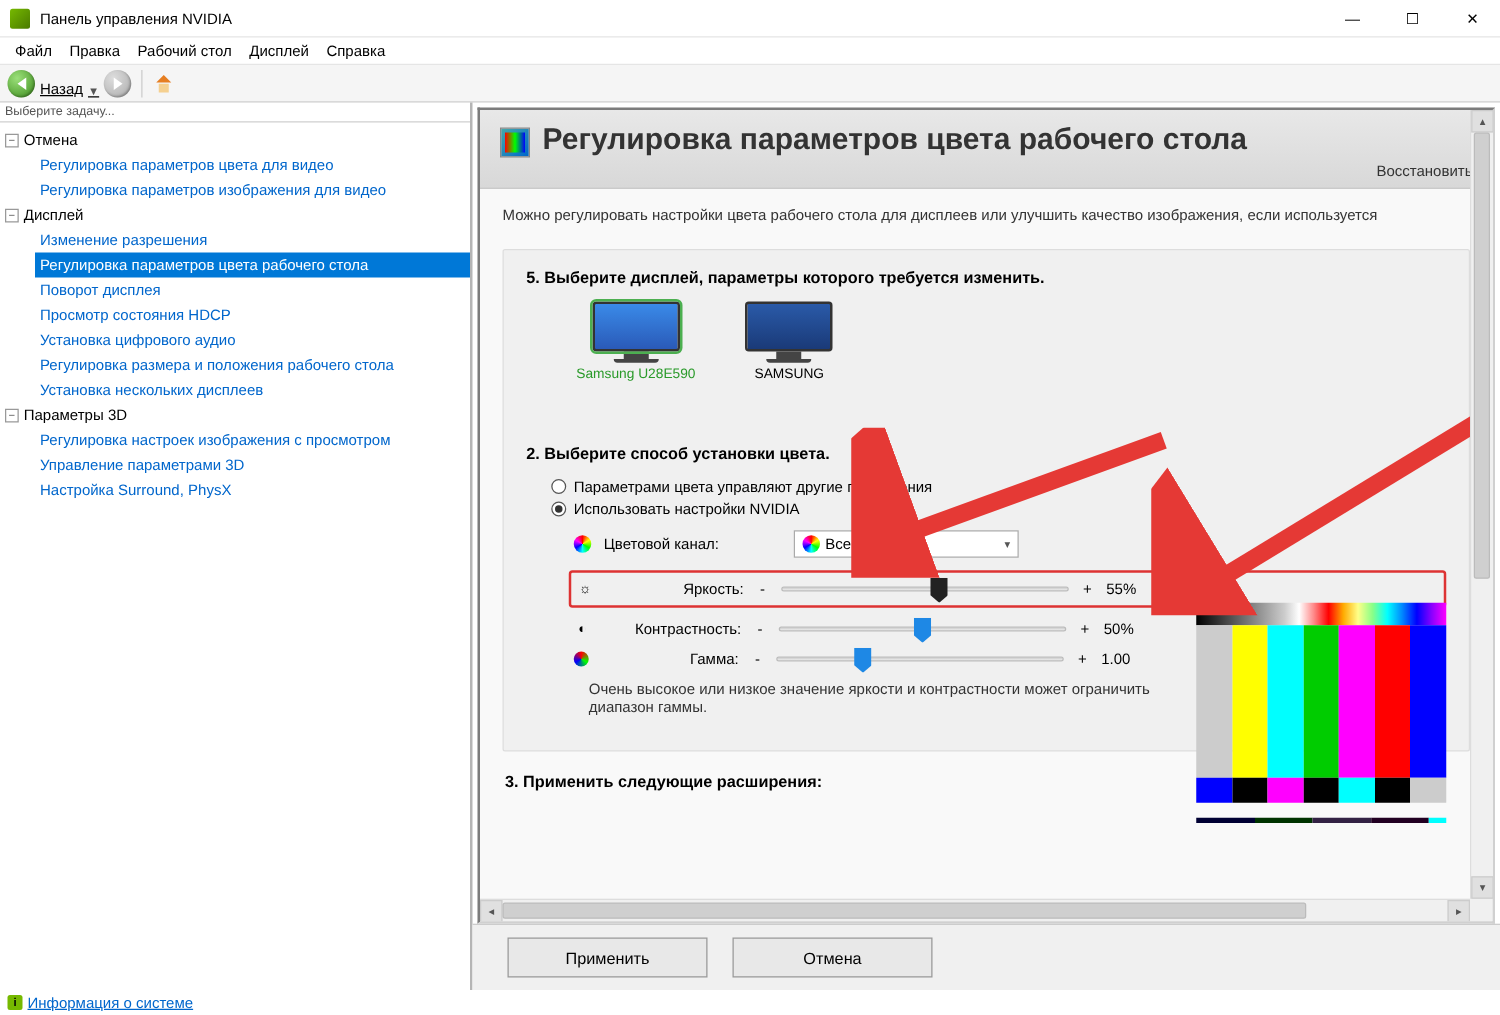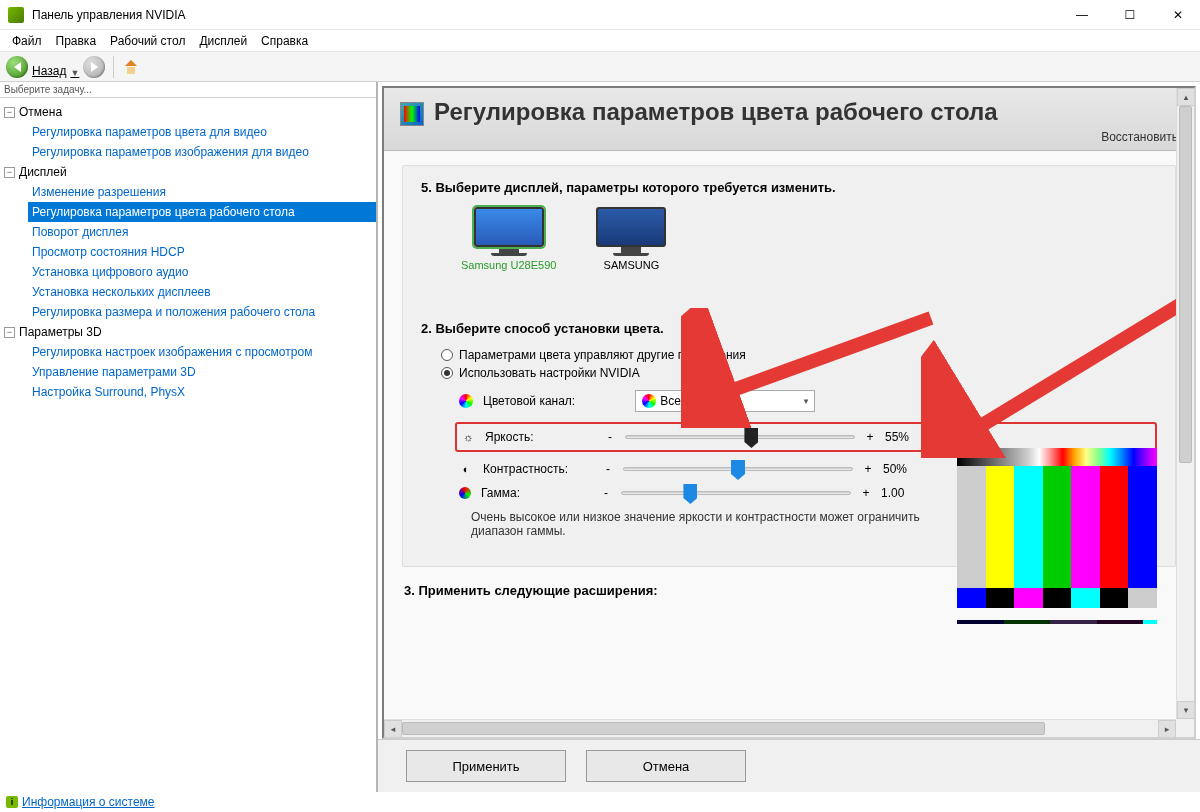--- a/index.html
+++ b/index.html
@@ -67,21 +67,21 @@
 .radio { width:12px; height:12px; border:1px solid #555; border-radius:50%; display:flex; align-items:center; justify-content:center; background:#fff; }
 .radio.checked::after { content:''; width:6px; height:6px; background:#333; border-radius:50%; }
 .channel-row { display:flex; align-items:center; gap:10px; margin:10px 0 10px 18px; }
 .channel-icon { width:14px; height:14px; background:conic-gradient(#f00,#ff0,#0f0,#0ff,#00f,#f0f,#f00); border-radius:50%; }
 .channel-select { width:180px; height:22px; border:1px solid #aaa; background:#fff; display:flex; align-items:center; padding:0 6px; gap:4px; cursor:pointer; justify-content:space-between; margin-left:50px; }
 .channel-select-inner { display:flex; align-items:center; gap:4px; }
 .select-arrow { font-size:9px; color:#555; }
 
 .slider-row { display:flex; align-items:center; margin:10px 0 10px 18px; gap:10px; }
 .slider-icon { width:14px; height:14px; display:flex; align-items:center; justify-content:center; font-size:11px; }
-.slider-label { width:110px; }
+.slider-label { width:110px;text-align:right; }
 .slider-minus { width:10px; text-align:center; }
 .slider-track { position:relative; width:230px; height:4px; background:linear-gradient(to bottom,#ccc,#eee); border:1px solid #bbb; border-radius:2px; }
 .slider-thumb { position:absolute; top:-8px; width:14px; height:20px; transform:translateX(-50%); }
 .slider-thumb.black { background:#222; clip-path: polygon(0 0,100% 0,100% 70%,50% 100%,0 70%); }
 .slider-thumb.blue { background:#1e88e5; clip-path: polygon(0 0,100% 0,100% 70%,50% 100%,0 70%); }
 .slider-plus { width:10px; text-align:center; }
 .slider-val { width:40px; text-align:left; }
 .highlight-box { border:2px solid #d33; border-radius:3px; padding:2px 4px; margin:4px 0 4px 14px; }
 .slider-hint { margin:8px 0 8px 30px; font-size:12px; color:#333; max-width:480px; }
 
@@ -169,22 +169,22 @@
         <div class="tree-group-label">
           <span class="tree-toggle">−</span>
           <span>Дисплей</span>
         </div>
         <div class="tree-children">
           <a class="tree-link">Изменение разрешения</a>
           <a class="tree-link selected">Регулировка параметров цвета рабочего стола</a>
           <a class="tree-link">Поворот дисплея</a>
           <a class="tree-link">Просмотр состояния HDCP</a>
           <a class="tree-link">Установка цифрового аудио</a>
+          <a class="tree-link">Регулировка размера и положения рабочего стола</a>
           <a class="tree-link">Установка нескольких дисплеев</a>
-          <a class="tree-link">Регулировка размера и положения рабочего стола</a>
         </div>
       </div>
 
       <div class="tree-group">
         <div class="tree-group-label">
           <span class="tree-toggle">−</span>
           <span>Параметры 3D</span>
         </div>
         <div class="tree-children">
           <a class="tree-link">Регулировка настроек изображения с просмотром</a>
@@ -200,20 +200,21 @@
       <div class="content-inner">
         <div class="page-header">
           <div class="page-header-row">
             <div class="page-header-icon"></div>
             <div class="page-title">Регулировка параметров цвета рабочего стола</div>
           </div>
           <div class="page-restore">Восстановить</div>
         </div>
 
         <div class="page-body">
+          <div class="page-desc">Можно регулировать настройки цвета рабочего стола для дисплеев или улучшить качество изображения, если используется</div>
 
           <div class="section" style="position:relative; padding-bottom:20px;">
             <div class="section-title">5. Выберите дисплей, параметры которого требуется изменить.</div>
             <div class="displays">
               <div class="display-item">
                 <div class="monitor">
                     <div class="monitor-screen selected"></div>
                     <div class="monitor-stand"></div>
                     <div class="monitor-base"></div>
                   </div>

